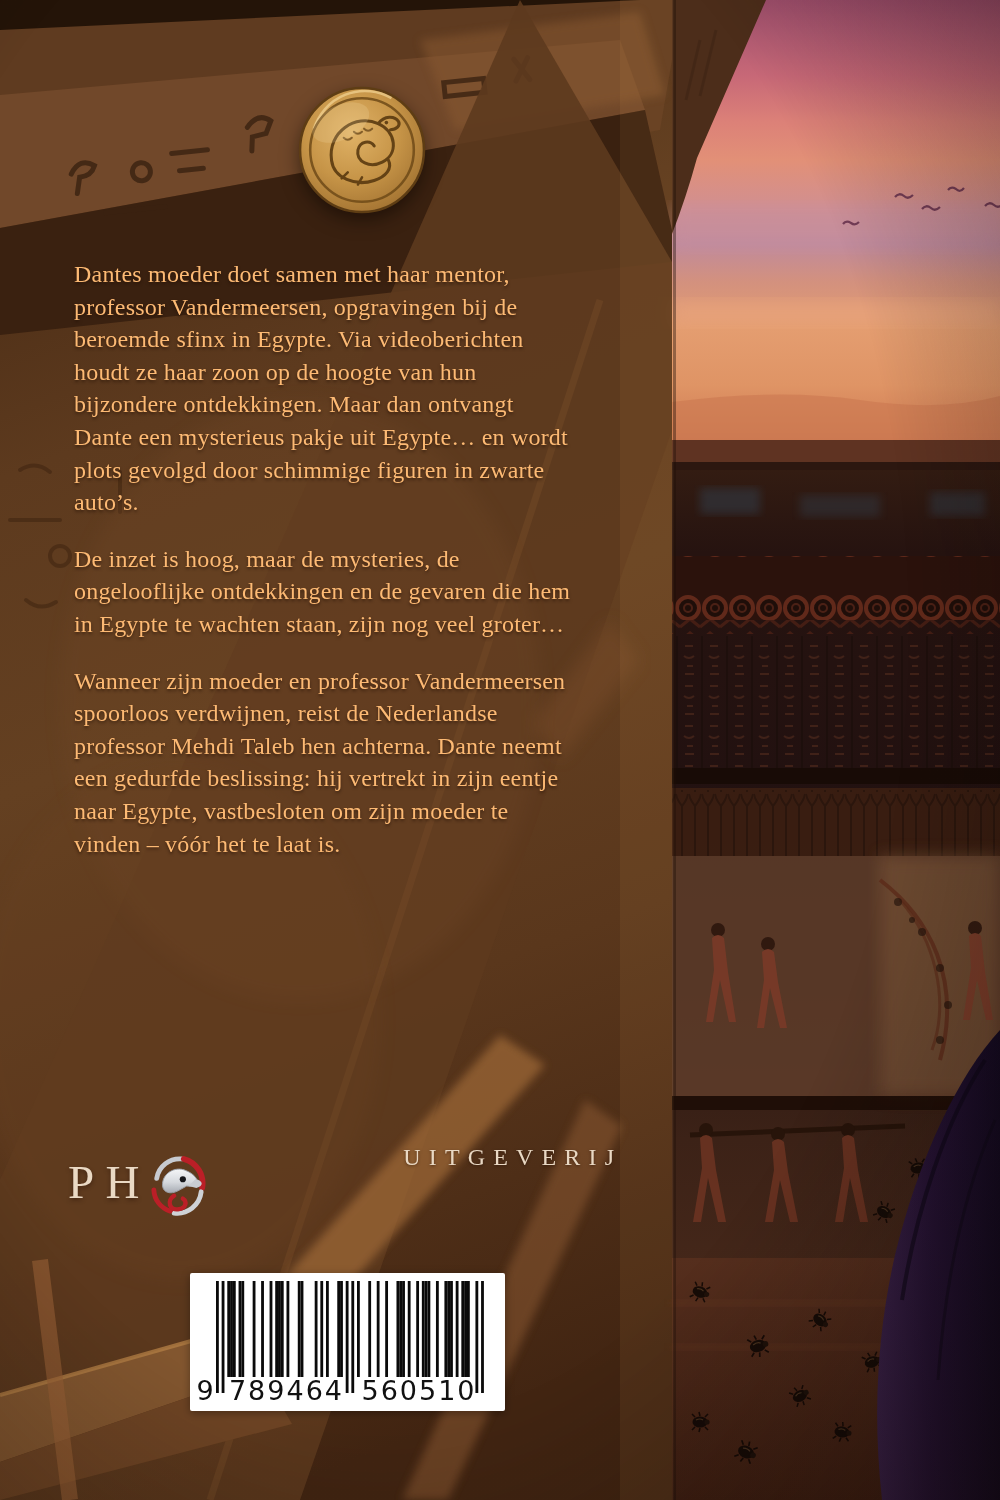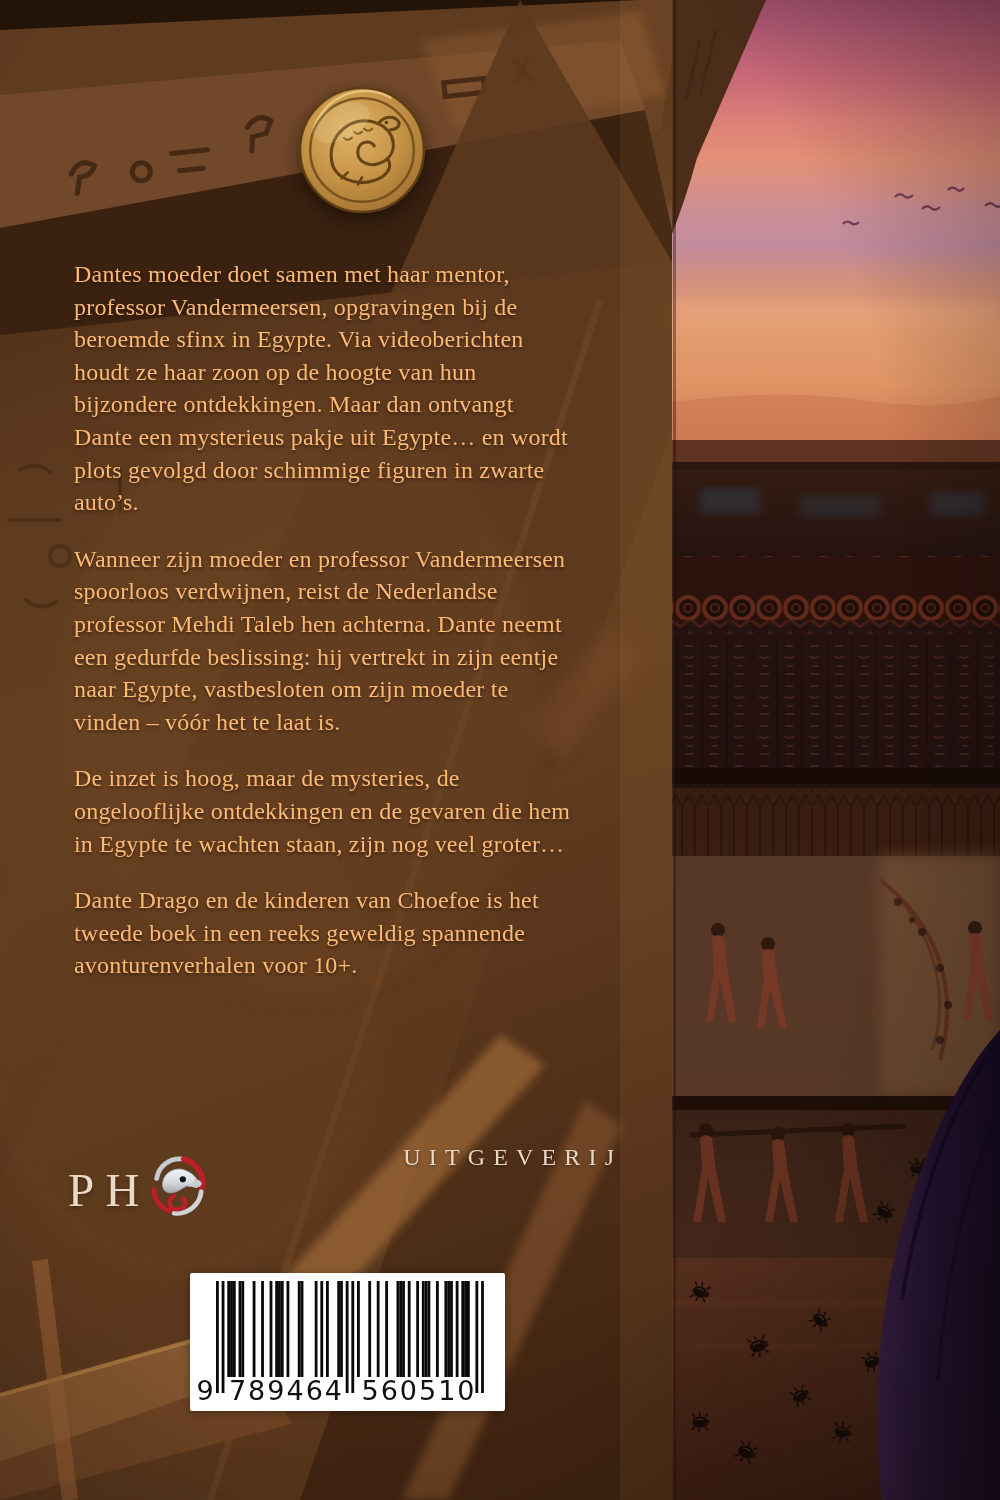--- a/index.html
+++ b/index.html
@@ -14,21 +14,21 @@
   
   .synopsis{position:absolute;left:68px;top:258px;width:560px;color:#fdba74;
             font-size:24px;line-height:32.6px;letter-spacing:.2px;
             text-shadow:0 2px 3px rgba(30,12,4,.55);margin-left:6px;}
   .synopsis p{margin:0 0 24px 0;white-space:pre-line;}
 
   
   .publisher{position:absolute;left:68px;top:1129px;width:546px;color:#ead9c4;}
   .imprint{position:absolute;right:0;top:15px;font-size:24px;letter-spacing:.34em;
            margin-right:-.34em;color:#e9d8c3;text-shadow:0 1px 3px rgba(30,12,4,.5);}
-  .wordmark{position:absolute;left:0;top:26px;width:546px;display:flex;align-items:flex-end;
+  .wordmark{position:absolute;left:0;top:26px;width:546px;display:flex;align-items:flex-start;
             font-size:47px;letter-spacing:.24em;text-shadow:0 2px 4px rgba(30,12,4,.45);
             white-space:nowrap;}
   .wordmark .phx{display:inline-block;width:58px;height:62px;margin:0 8px 0 -2px;flex:0 0 auto;}
   .wordmark .books{margin-left:16px;}
 
   
   .barcode{position:absolute;left:190px;top:1273px;width:315px;height:138px;
            background:#fff;border-radius:2px;box-shadow:0 2px 8px rgba(0,0,0,.35);}
   .barcode svg{position:absolute;left:0;top:0;width:315px;height:138px;}
   .barcode svg rect{fill:#0a0a0a;}
@@ -279,32 +279,29 @@
 
   <section class="synopsis">
     <p>Dantes moeder doet samen met haar mentor,
 professor Vandermeersen, opgravingen bij de
 beroemde sfinx in Egypte. Via videoberichten
 houdt ze haar zoon op de hoogte van hun
 bijzondere ontdekkingen. Maar dan ontvangt
 Dante een mysterieus pakje uit Egypte… en wordt
 plots gevolgd door schimmige figuren in zwarte
 auto’s.</p>
+    <p>De inzet is hoog, maar de mysteries, de
+ongelooflijke ontdekkingen en de gevaren die hem
+in Egypte te wachten staan, zijn nog veel groter…</p>
     <p>Wanneer zijn moeder en professor Vandermeersen
 spoorloos verdwijnen, reist de Nederlandse
 professor Mehdi Taleb hen achterna. Dante neemt
 een gedurfde beslissing: hij vertrekt in zijn eentje
 naar Egypte, vastbesloten om zijn moeder te
 vinden – vóór het te laat is.</p>
-    <p>De inzet is hoog, maar de mysteries, de
-ongelooflijke ontdekkingen en de gevaren die hem
-in Egypte te wachten staan, zijn nog veel groter…</p>
-    <p>Dante Drago en de kinderen van Choefoe is het
-tweede boek in een reeks geweldig spannende
-avonturenverhalen voor 10+.</p>
   </section>
 
   <div class="publisher">
     <div class="imprint">UITGEVERIJ</div>
     <div class="wordmark">
       <span>PH</span>
       <svg class="phx" viewBox="0 0 60 64" aria-hidden="true">
         <defs>
           <linearGradient id="silverG" x1="0" y1="0" x2="0" y2="1">
             <stop offset="0" stop-color="#f4f5f7"></stop>

